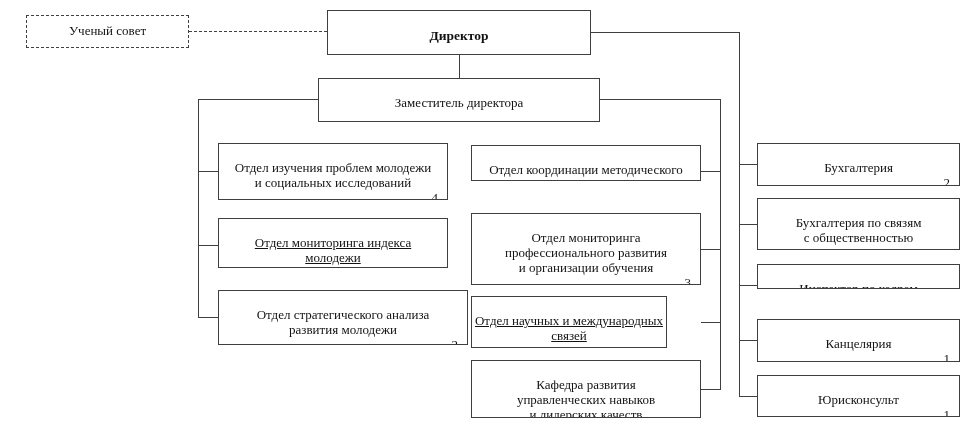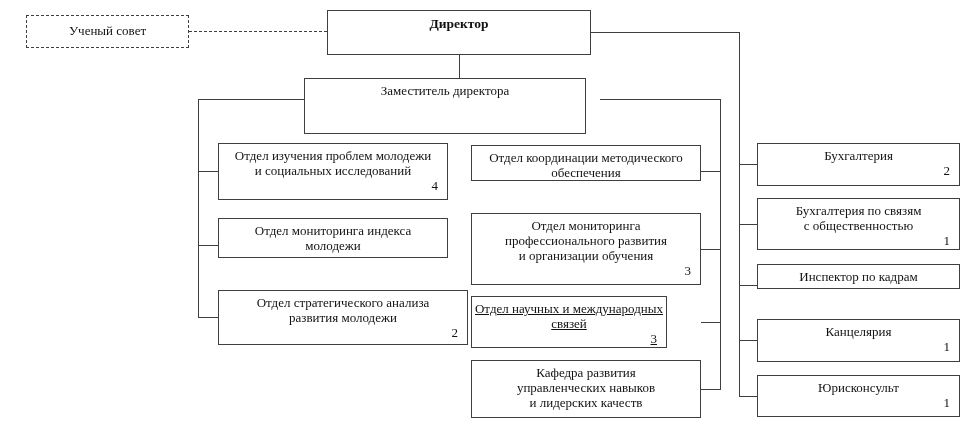--- a/index.html
+++ b/index.html
@@ -12,21 +12,21 @@
     color: #121212;
     overflow: hidden;
     margin-left: 8px;
   }
   .box {
     position: absolute;
     box-sizing: border-box;
     border: 1px solid #3f3f3f;
     background: #ffffff;
     text-align: center;
-    padding-top: 4px;
+    padding-top: 16px;
     font-size: 13px;
     overflow: hidden;
   }
   .box .title {
     white-space: pre-line;
     line-height: 15px;
   }
   .box .num {
     text-align: right;
     padding-right: 9px;
@@ -76,30 +76,30 @@
   <div class="hline" style="left:190px; top:317px; width:20px;"></div>
 
   <div class="box dashed" style="left:18px; top:15px; width:163px; height:33px;">
     <div class="title">Ученый совет</div>
   </div>
 
   <div class="box bold" style="left:319px; top:10px; width:264px; height:45px;">
     <div class="title">Директор</div>
   </div>
 
-  <div class="box" style="left:296px; top:78px; width:282px; height:56px;">
+  <div class="box" style="left:310px; top:78px; width:282px; height:44px;">
     <div class="title">Заместитель директора</div>
   </div>
 
   <div class="box" style="left:210px; top:143px; width:230px; height:57px;">
     <div class="title">Отдел изучения проблем молодежи
 и социальных исследований</div>
     <div class="num">4</div>
   </div>
-  <div class="box" style="left:210px; top:218px; width:230px; height:40px;">
+  <div class="box" style="left:210px; top:218px; width:230px; height:50px;text-decoration:underline;">
     <div class="title">Отдел мониторинга индекса
 молодежи</div>
     <div class="num">3</div>
   </div>
   <div class="box" style="left:210px; top:290px; width:250px; height:55px;">
     <div class="title">Отдел стратегического анализа
 развития молодежи</div>
     <div class="num">2</div>
   </div>
 

